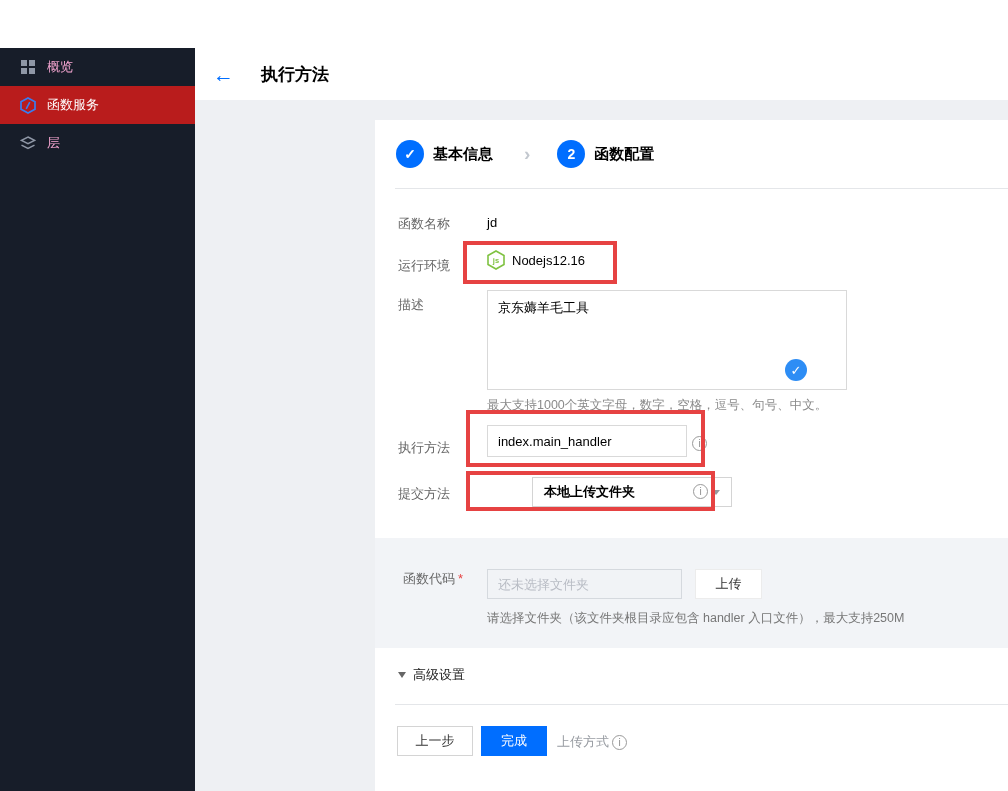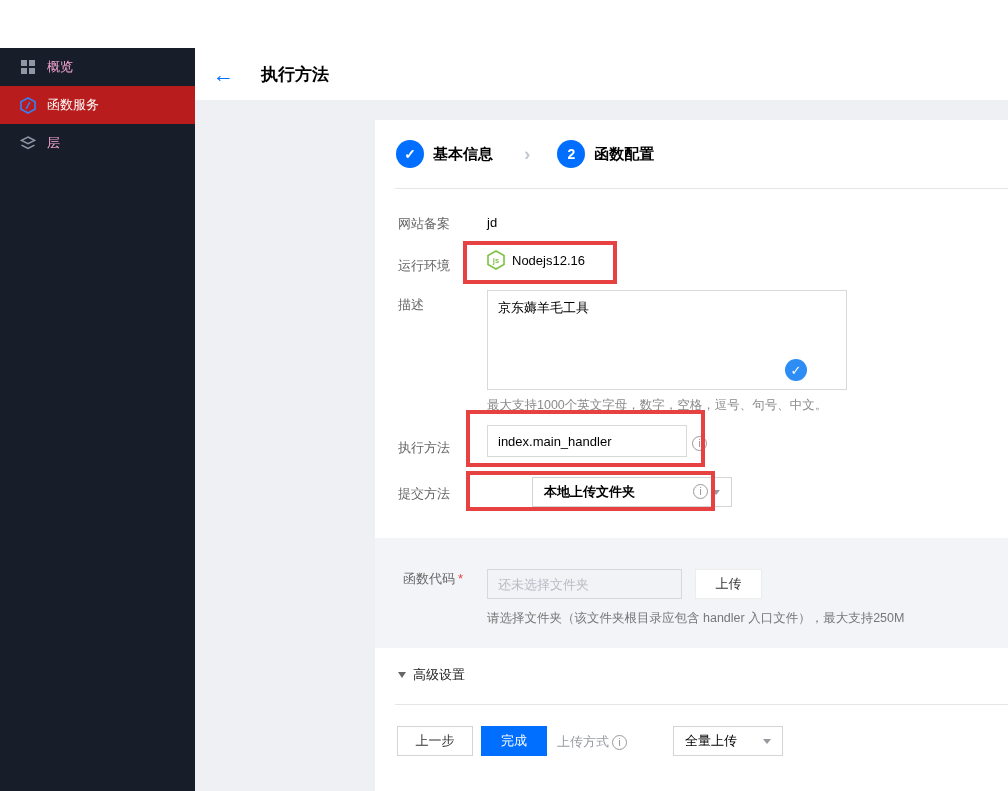--- a/index.html
+++ b/index.html
@@ -143,21 +143,21 @@
 
     <div class="steps">
       <span class="step-circle">✓</span>
       <span class="step-label">基本信息</span>
       <span class="step-chevron">›</span>
       <span class="step-circle">2</span>
       <span class="step-label">函数配置</span>
     </div>
     <div class="steps-divider"></div>
 
-    <span class="f-label" style="left:23px; top:95px;">网站备案</span>
+    <span class="f-label" style="left:23px; top:95px;">函数名称</span>
     <span class="f-value" style="left:112px; top:95px;">jd</span>
 
     <span class="f-label" style="left:23px; top:137px;">运行环境</span>
     <div class="red-box" style="left:88px; top:121px; width:154px; height:43px;"></div>
     <div class="runtime-wrap">
       <svg width="18" height="20" viewBox="0 0 18 20">
         <polygon points="9,1 17,5.5 17,14.5 9,19 1,14.5 1,5.5" fill="none" stroke="#7fc241" stroke-width="1.6"></polygon>
         <text x="9" y="12.6" text-anchor="middle" font-size="7.5" font-family="Liberation Sans, sans-serif" fill="#7fc241" font-weight="bold">js</text>
       </svg>
       <span class="runtime-text">Nodejs12.16</span>
@@ -196,19 +196,15 @@
       <span>高级设置</span>
     </div>
     <div class="bottom-divider"></div>
 
     <button class="btn prev-btn">上一步</button>
     <button class="btn finish-btn">完成</button>
     <span class="upload-mode-label">
       <span>上传方式</span>
       <span class="info-icon"></span>
     </span>
-    <div class="fake-select mode-select">
-      <span>全量上传</span>
-      <i class="caret"></i>
-    </div>
 
   </div>
 </div>
 
 </body></html>

